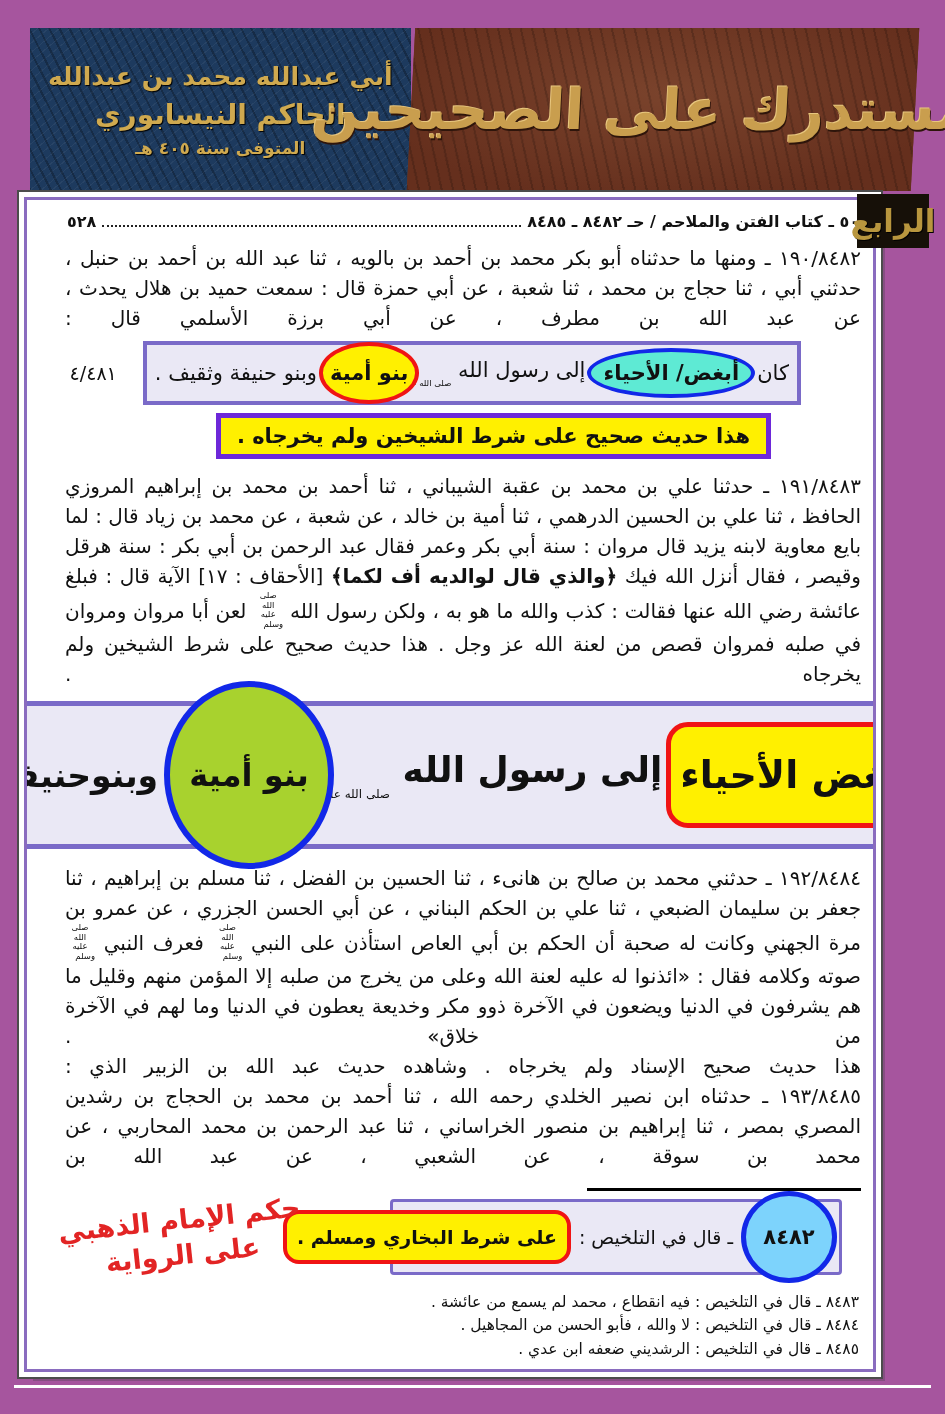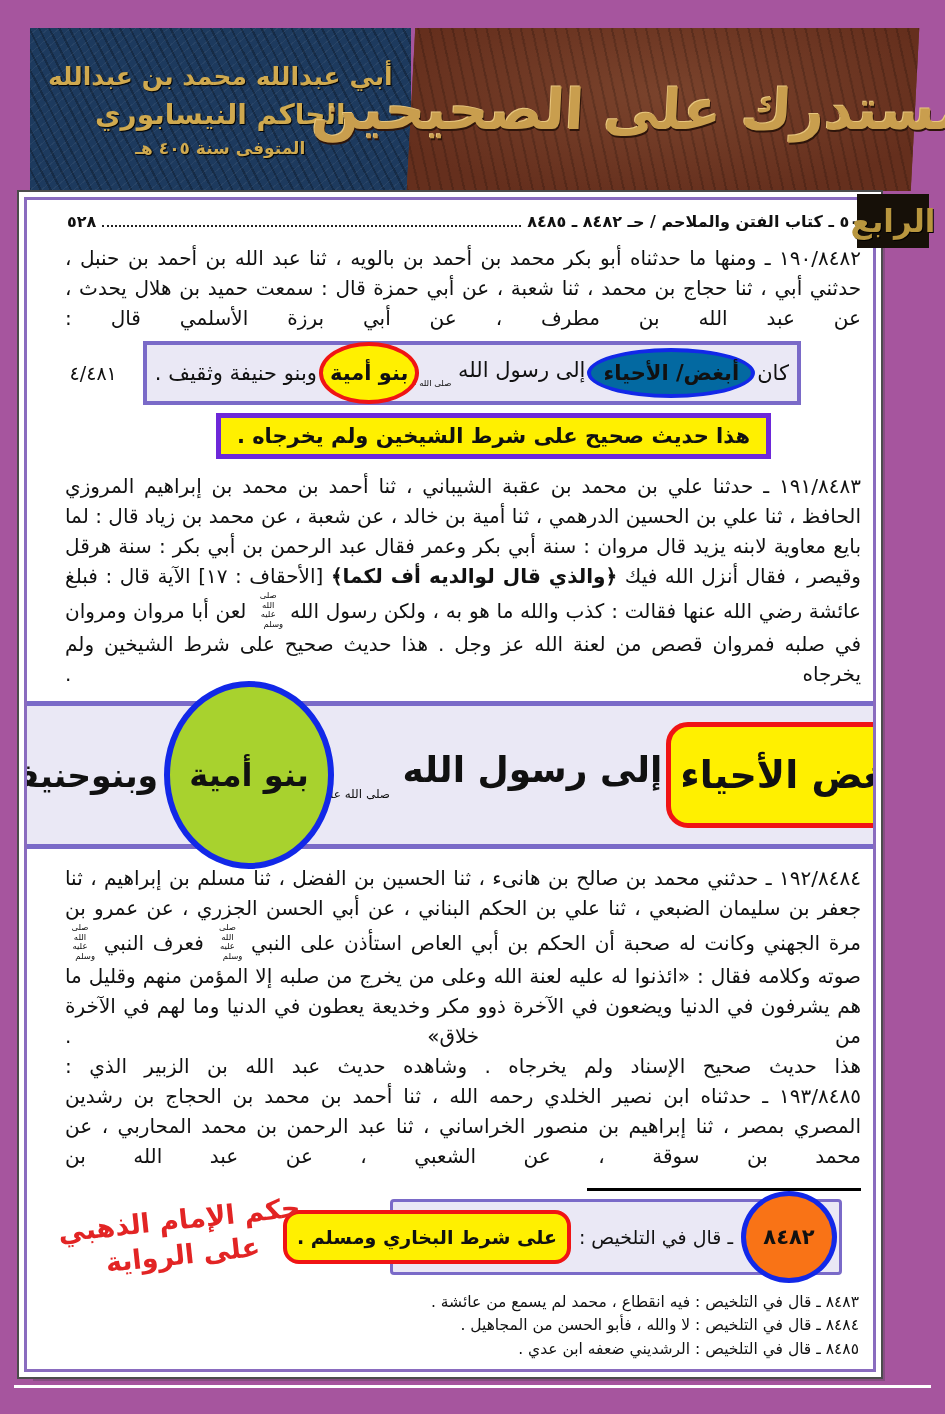--- a/index.html
+++ b/index.html
@@ -55,21 +55,21 @@
   .b{font-weight:bold;}
   .saw{display:inline-block;width:30px;font-size:8.5px;line-height:1.12;text-align:center;vertical-align:-9px;font-weight:normal;}
   .saw-lg{display:inline-block;width:50px;font-size:12px;line-height:1.12;text-align:center;vertical-align:-16px;font-weight:normal;}
   
   .matn-row{display:flex;align-items:center;margin:8px 0 6px;}
   .matn-box{
     display:inline-flex;align-items:center;gap:2px;
     background:#EAE8F5;border:4px solid #7a6ac8;padding:3px 8px;margin-right:60px;
     font-size:21px;white-space:nowrap;
   }
-  .ellipse-green{background:#0369a1;border:4px solid #1228E8;border-radius:50%;padding:9px 12px;font-weight:bold;}
+  .ellipse-green{background:#5eead4;border:4px solid #1228E8;border-radius:50%;padding:9px 12px;font-weight:bold;}
   .ellipse-yellow{background:#FFF000;border:4px solid #F01414;border-radius:50%;padding:15px 7px;font-weight:bold;margin:-6px 0;}
   .margin-ref{margin-right:26px;font-size:19px;}
   
   .grading-box{
     width:fit-content;background:#FFF000;border:5px solid #6d28d9;
     padding:6px 16px;font-size:21px;font-weight:bold;
     margin:8px 90px 12px auto;
   }
   
   .strip{
@@ -97,21 +97,21 @@
   .arrow{display:flex;align-items:center;margin:0 4px 0 8px;flex:none;}
   .arrow-shaft{width:40px;height:22px;background:#1414E8;}
   .arrow-head{width:0;height:0;border-top:22px solid transparent;border-bottom:22px solid transparent;border-left:27px solid #1414E8;}
   .dhahabi-box{
     flex:none;width:452px;height:76px;box-sizing:border-box;
     background:#EAE8F5;border:3px solid #7a6ac8;border-radius:4px;
     display:flex;align-items:center;direction:rtl;gap:8px;padding:2px 4px;margin-left:6px;
   }
   .num-circle{
     flex:none;width:86px;height:82px;margin:-8px -2px -8px 0;
-    background:#f97316;border:5px solid #1228E8;border-radius:50%;
+    background:#7dd3fc;border:5px solid #1228E8;border-radius:50%;
     display:flex;align-items:center;justify-content:center;font-size:21px;font-weight:bold;
   }
   .qala{font-size:19px;white-space:nowrap;}
   .ruling-yellow{
     background:#FFF000;border:4px solid #F01414;border-radius:16px;
     padding:12px 10px;font-size:19px;font-weight:bold;white-space:nowrap;margin:-14px 0;
   }
   
   .footnotes{position:absolute;bottom:8px;right:14px;left:40px;direction:rtl;text-align:right;font-size:15.5px;line-height:23.5px;}
   

